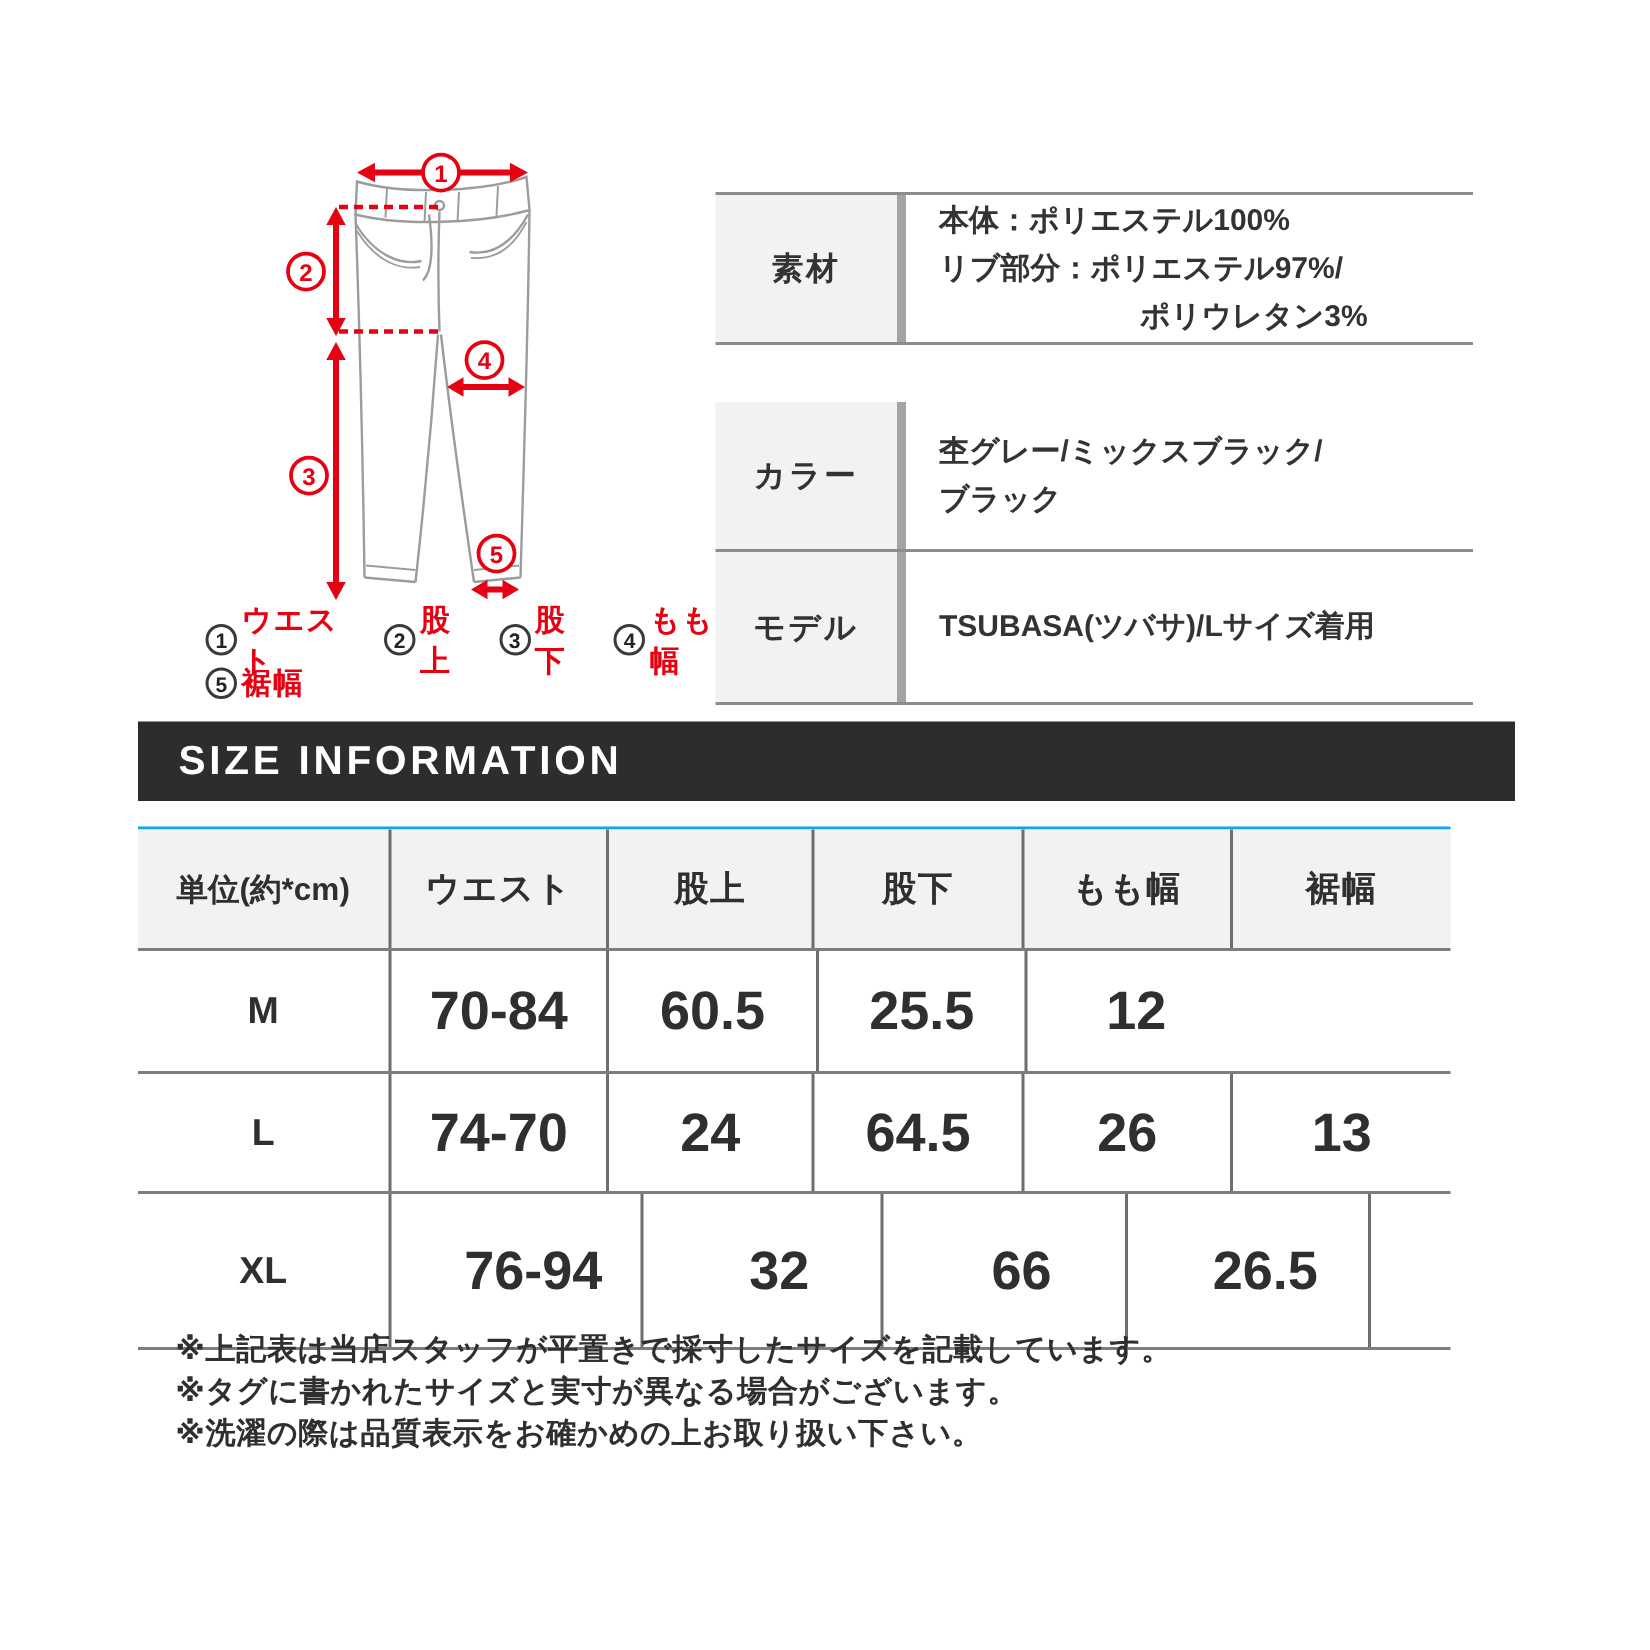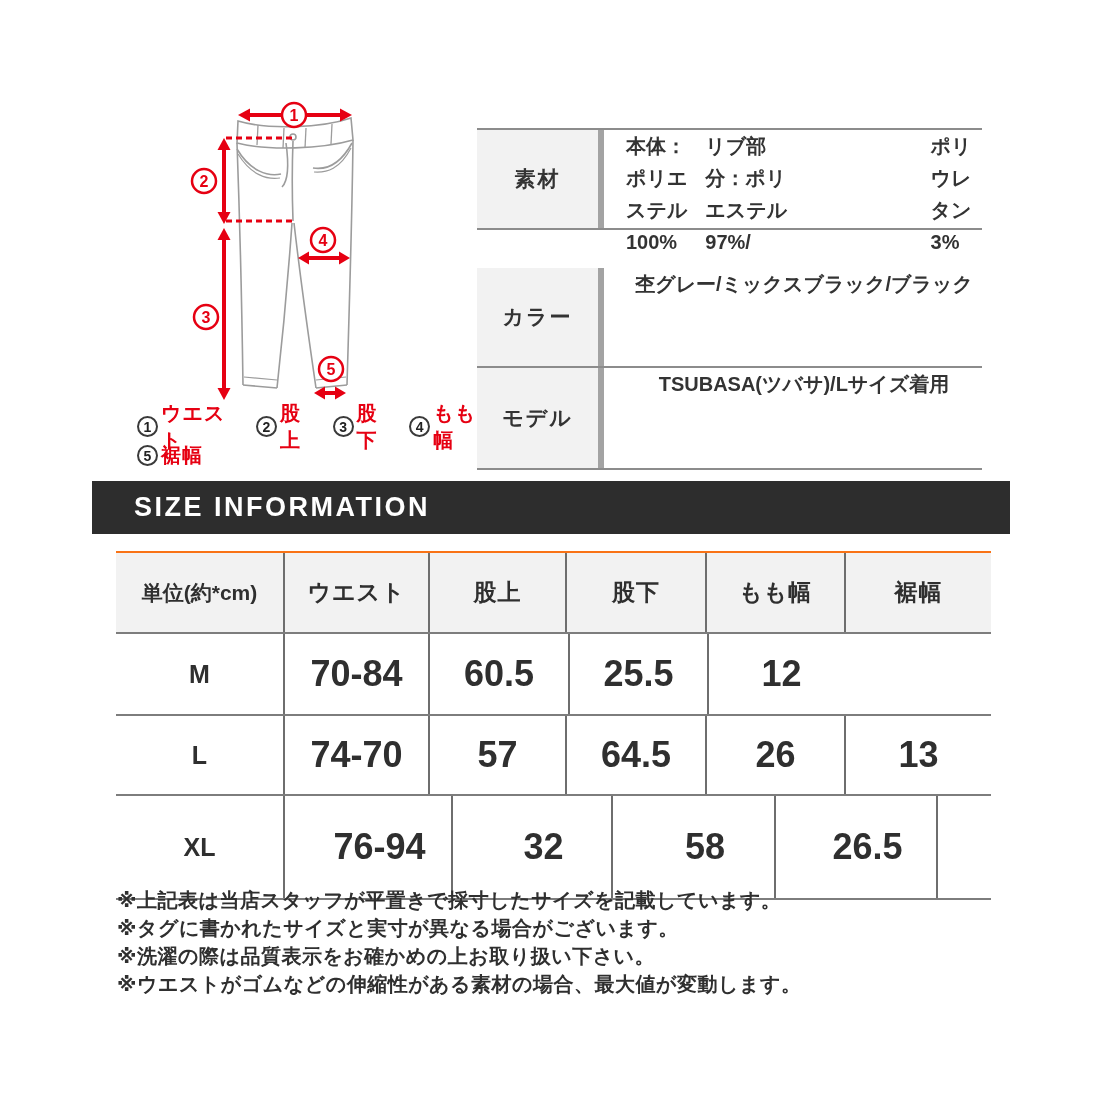--- a/index.html
+++ b/index.html
@@ -31,38 +31,38 @@
   .info-row { display:flex; border-bottom:2px solid #8c8c8c; }
   .info-row.r1 { height:100px; }
   .info-row.r2 { height:100px;margin-top:38px; }
   .info-row.r3 { height:102px; }
   .info-label {
     width:127px; background:#f2f2f2; border-right:6px solid #a3a3a3;
     display:flex; align-items:center; justify-content:center;
     font-size:21px; font-weight:bold; color:#333; letter-spacing:2px; flex:0 0 auto;
   }
   .info-value {
-    flex:1; display:flex; flex-direction:row; justify-content:center;
+    flex:1; display:flex; flex-direction:column; justify-content:center;
     padding-left:22px; font-size:20px; font-weight:bold; color:#333; line-height:32px;
   }
   .info-value .indent { padding-left:134px; }
 
   
   .banner {
     position:absolute; left:92px; top:481px; width:918px; height:53px;
-    background:#2d2d2d; display:flex; align-items:center; padding-left:42px;
+    background:#2d2d2d; display:flex; align-items:center; padding-left:27px;
   }
   .banner-title {
     color:#ffffff; font-size:27px; font-weight:bold; letter-spacing:2.5px;
   }
 
   
   .size-table {
-    position:absolute; left:116px; top:551px; width:875px;
-    border-top:2px solid #f97316;
+    position:absolute; left:92px; top:551px; width:875px;
+    border-top:2px solid #0ea5e9;
   }
   .st-row { display:flex; border-bottom:2px solid #7d7d7d; }
   .st-row.header { height:81px; background:#f2f2f2; }
   .st-row.m  { height:82px; }
   .st-row.l  { height:80px; }
   .st-row.xl { height:104px;gap:23px; }
   .st-cell {
     display:flex; align-items:center; justify-content:center;
     border-right:2px solid #6e6e6e; font-weight:bold; color:#2f2f2f;
   }
@@ -219,34 +219,33 @@
     <div class="st-row m">
       <div class="st-cell c0 st-size">M</div>
       <div class="st-cell c1 st-num">70-84</div>
       <div class="st-cell c3 st-num">60.5</div>
       <div class="st-cell c4 st-num">25.5</div>
       <div class="st-cell c5 st-num last">12</div>
     </div>
     <div class="st-row l">
       <div class="st-cell c0 st-size">L</div>
       <div class="st-cell c1 st-num">74-70</div>
-      <div class="st-cell c2 st-num">57</div>
+      <div class="st-cell c2 st-num">24</div>
       <div class="st-cell c3 st-num">64.5</div>
       <div class="st-cell c4 st-num">26</div>
       <div class="st-cell c5 st-num last">13</div>
     </div>
     <div class="st-row xl">
       <div class="st-cell c0 st-size">XL</div>
       <div class="st-cell c1 st-num">76-94</div>
       <div class="st-cell c2 st-num">32</div>
-      <div class="st-cell c3 st-num">58</div>
+      <div class="st-cell c3 st-num">66</div>
       <div class="st-cell c4 st-num">26.5</div>
     </div>
   </div>
 
   <div class="notes">
     <div class="note-line">※上記表は当店スタッフが平置きで採寸したサイズを記載しています。</div>
     <div class="note-line">※タグに書かれたサイズと実寸が異なる場合がございます。</div>
     <div class="note-line">※洗濯の際は品質表示をお確かめの上お取り扱い下さい。</div>
-    <div class="note-line">※ウエストがゴムなどの伸縮性がある素材の場合、最大値が変動します。</div>
   </div>
 
 </div>
 
 </body></html>

